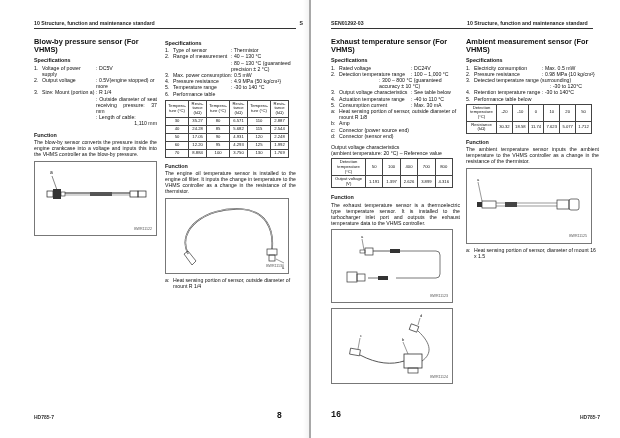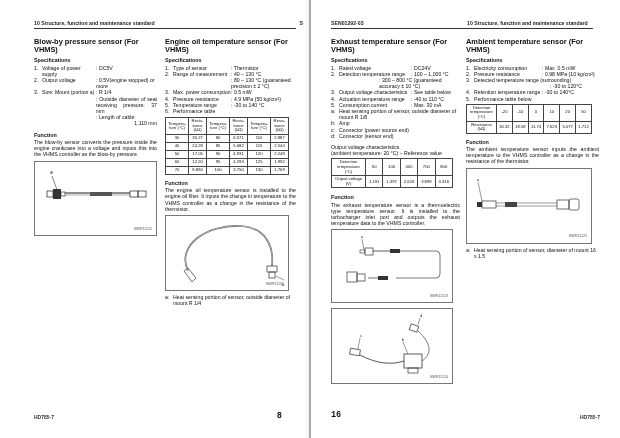--- a/index.html
+++ b/index.html
@@ -76,21 +76,20 @@
         <line x1="30" y1="33" x2="95" y2="33" stroke="#555" stroke-width="0.5"></line>
         <rect x="55" y="30" width="22" height="4" fill="#555"></rect>
         <rect x="95" y="29" width="8" height="6" fill="none" stroke="#222" stroke-width="0.7"></rect>
         <rect x="103" y="29" width="8" height="6" fill="none" stroke="#222" stroke-width="0.7"></rect>
       </svg>
       <span class="figcode">BWR11122</span>
     </div>
   </div>
 
   <div class="col" style="left:165px; width:131px;">
-    <div class="title">Engine oil temperature sensor (For VHMS)</div>
     <div class="sub">Specifications</div>
     <div class="spec">
         <span class="n">1.</span>
         <span class="k" style="width:58px">Type of sensor</span>
         <span class="v">: Thermistor</span>
       </div>
     <div class="spec">
         <span class="n">2.</span>
         <span class="k" style="width:58px">Range of measurement</span>
         <span class="v">: 40 – 130 °C</span>
@@ -312,21 +311,21 @@
         <text x="70" y="32" font-size="4" font-family="Liberation Sans, sans-serif" fill="#222">b</text>
         <line x1="71" y1="33" x2="76" y2="45" stroke="#333" stroke-width="0.5"></line>
         <rect x="72" y="45" width="18" height="14" fill="none" stroke="#333" stroke-width="0.8"></rect>
         <rect x="76" y="59" width="10" height="5" fill="none" stroke="#333" stroke-width="0.7"></rect>
       </svg>
       <span class="figcode">BWR11124</span>
     </div>
   </div>
 
   <div class="col" style="left:155px; width:133px;">
-    <div class="title">Ambient temperature sensor (For VHMS)</div>
+    <div class="title">Ambient measurement sensor (For VHMS)</div>
     <div class="sub">Specifications</div>
     <div class="spec">
         <span class="n">1.</span>
         <span class="k" style="width:68px">Electricity consumption</span>
         <span class="v">: Max. 0.5 mW</span>
       </div>
     <div class="spec">
         <span class="n">2.</span>
         <span class="k" style="width:68px">Pressure resistance</span>
         <span class="v">: 0.98 MPa {10 kg/cm²}</span>

